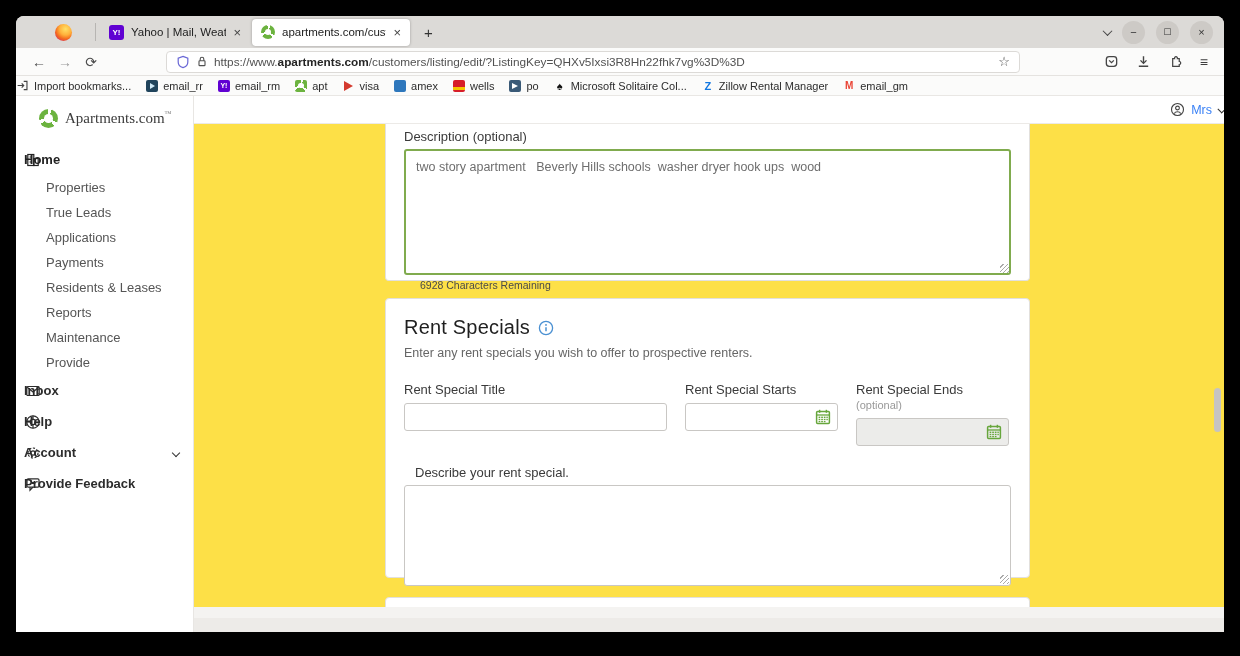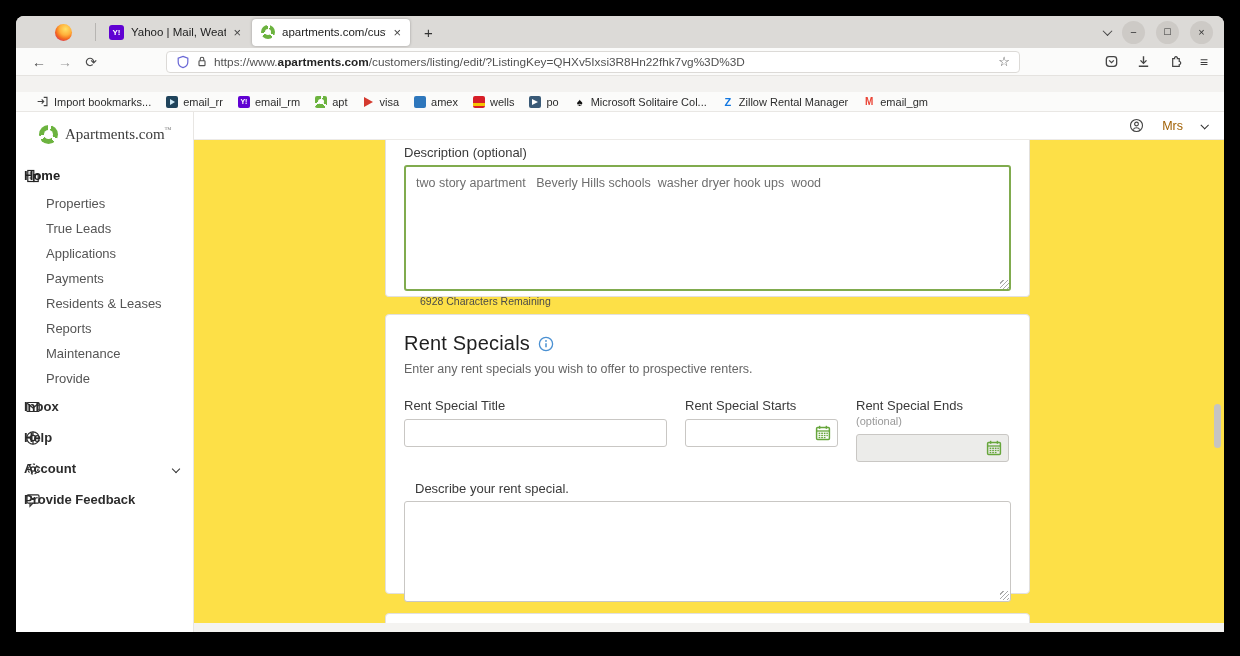--- a/index.html
+++ b/index.html
@@ -38,22 +38,22 @@
   .nav-btn.fwd { color:#9b9b9b; }
   .urlbar { flex:1; margin:0 84px 0 62px; height:22px; background:#fff; border:1px solid #dcdad7; border-radius:4px;
     display:flex; align-items:center; gap:6px; padding:0 9px; font-size:11.8px; color:#515151; }
   .url-text { white-space:nowrap; overflow:hidden; }
   .url-domain { font-weight:700; color:#252525; }
   .url-star { margin-left:auto; font-size:13px; color:#4c4c4c; }
   .nav-right { display:flex; align-items:center; gap:17px; padding-right:6px; }
   .menu-glyph { font-size:14px; color:#3e3e3e; }
 
   
-  .bmbar { height:20px; background:#fbfbfa; display:flex; align-items:center; gap:15px; padding:0 20px;
-    font-size:11px; color:#2d2d2d; border-bottom:1px solid #e9e7e4; flex:none; white-space:nowrap;margin-top:16px; }
+  .bmbar { height:20px; background:#fbfbfa; display:flex; align-items:center; gap:15px; padding:0 0;
+    font-size:11px; color:#2d2d2d; border-bottom:1px solid #e9e7e4; flex:none; white-space:nowrap; }
   .bm { display:flex; align-items:center; gap:5px; }
   .bm-ico { width:12px; height:12px; border-radius:2px; flex:none; display:flex; align-items:center; justify-content:center;
     font-weight:bold; font-size:7px; color:#fff; }
   .ico-rr { background:#20445c; } .ico-rr i { width:0; height:0; border-top:3px solid transparent; border-bottom:3px solid transparent; border-left:5px solid #cfe9f7; }
   .ico-yh { background:#6001d2; font-size:7px; }
   .ico-visa { background:none; } .ico-visa i { width:0; height:0; border-top:5px solid transparent; border-bottom:5px solid transparent; border-left:9px solid #d43a2f; }
   .ico-amex { background:#2e77bc; }
   .ico-wells { background:linear-gradient(#d71e28 0 62%, #f5c400 62% 82%, #d71e28 82%); }
   .ico-po { background:#3a5a77; } .ico-po i { width:0; height:0; border-top:3px solid transparent; border-bottom:3px solid transparent; border-left:6px solid #fff; }
   .ico-sol { background:none; color:#111; font-size:11px; }
@@ -70,21 +70,21 @@
   .nav-list { margin-top:16px; }
   .s-item { position:relative; display:flex; align-items:center; height:25px; padding-left:30px;
     font-size:13px; color:#555; cursor:pointer; }
   .s-item.iconrow { height:31px; font-weight:600; color:#2c2c2c;padding-left:8px; }
   .s-item.home { font-weight:700; color:#222; }
   .s-ico { position:absolute; left:9px; top:50%; transform:translateY(-50%); width:16px; height:16px; }
   .s-chev { margin-left:auto; margin-right:14px; width:6px; height:6px; border-right:1.6px solid #333; border-bottom:1.6px solid #333; transform:rotate(45deg); }
 
   .right-col { flex:1; display:flex; flex-direction:column; min-width:0; }
   .app-header { height:28px; background:#fff; border-bottom:1px solid #eceae7; display:flex; align-items:center;
-    justify-content:flex-end; gap:18px; padding-right:17px; font-size:12.5px; color:#a16207; flex:none; }
+    justify-content:flex-end; gap:6px; padding-right:0; font-size:12.5px; color:#3b82f6; flex:none; }
   .hdr-chev { width:6px; height:6px; border-right:1.6px solid #333; border-bottom:1.6px solid #333; transform:rotate(45deg) translateY(-1px); }
 
   .main { flex:1; position:relative; background:#fde047; overflow:hidden; }
   .card { position:absolute; left:191px; width:645px; background:#fff; border:1px solid #e2e0dd; border-radius:4px; }
   .card1 { top:-8px; height:165px; border-top:none; border-radius:0 0 4px 4px; padding:0 18px; }
   .field-label { font-size:13px; color:#3a3a3a; }
   .card1 .field-label { margin-top:13px; }
   .ta-wrap { position:relative; margin-top:5px; }
   textarea { display:block; width:100%; font-family:"Liberation Sans", sans-serif; font-size:12.5px; color:#6e6e6e;
     padding:8px 10px; border-radius:3px; resize:none; outline:none; line-height:1.35; }

